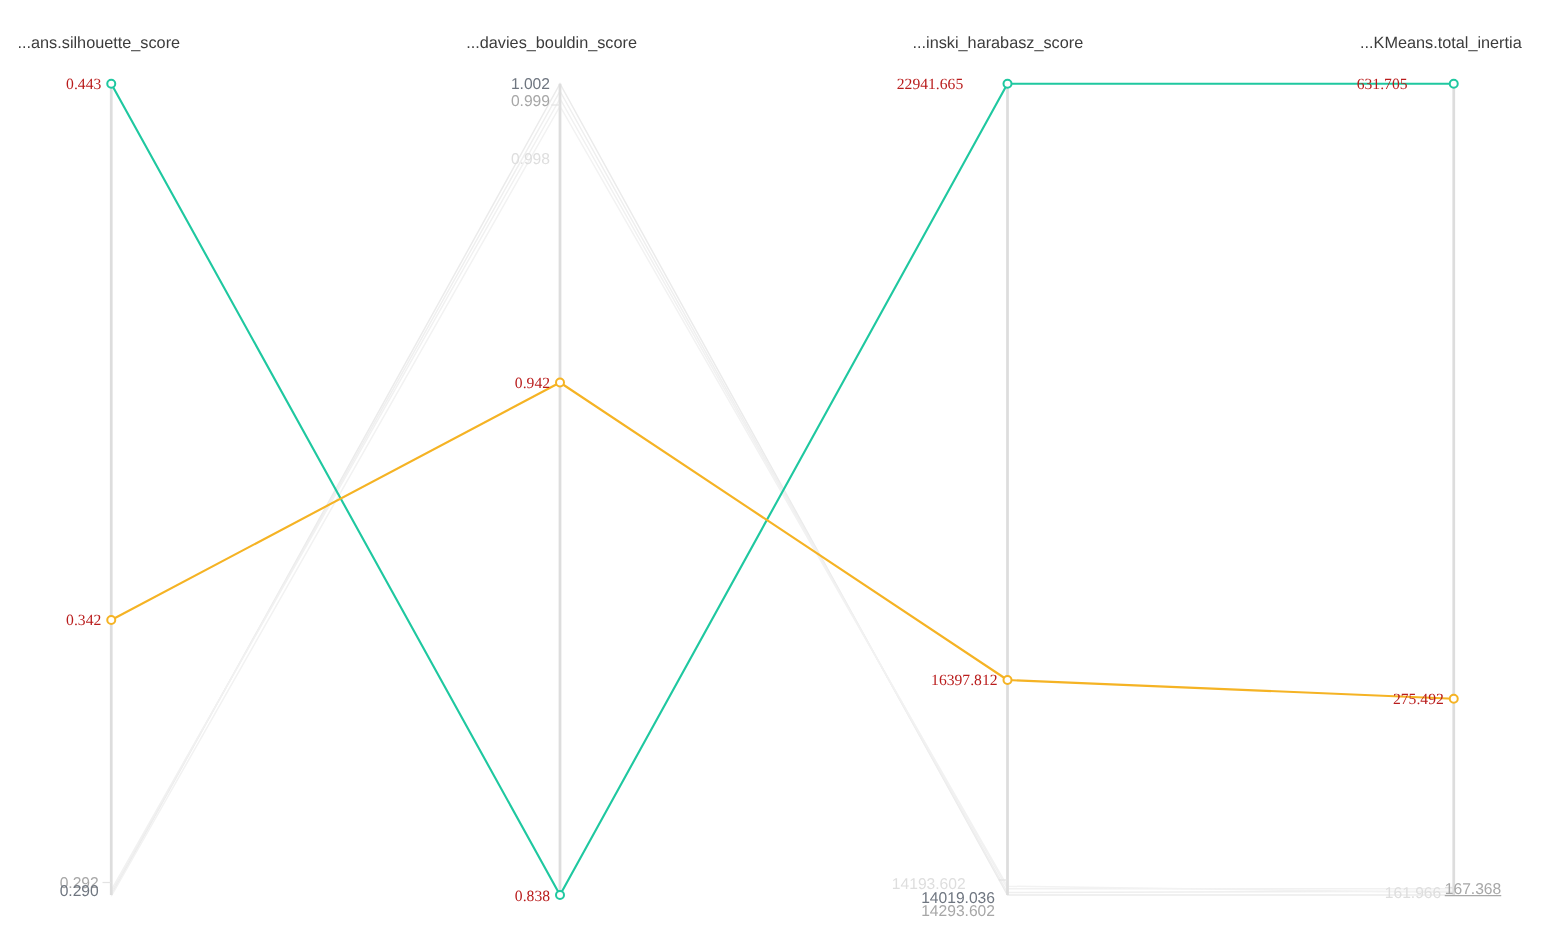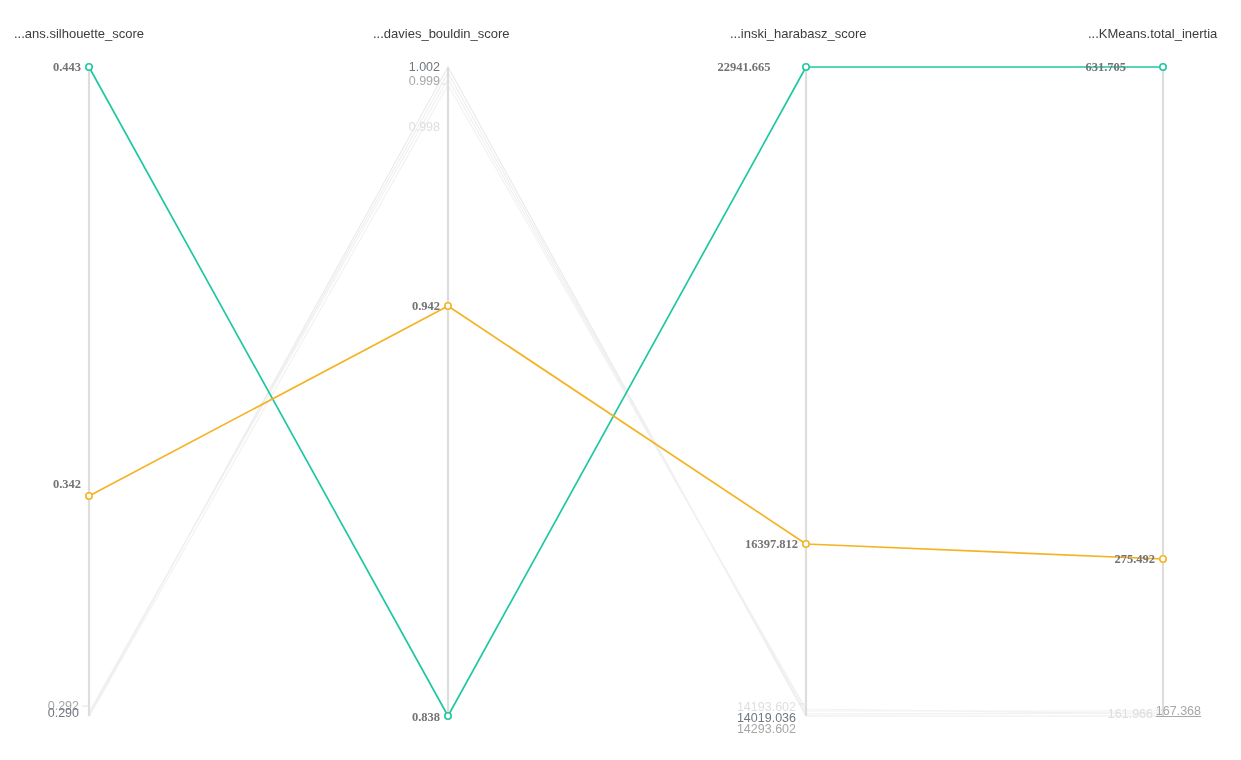--- a/index.html
+++ b/index.html
@@ -29,22 +29,22 @@
     font-size: 13px;
     color: #3c3c3c;
     white-space: nowrap;
     font-family: "Liberation Sans", sans-serif;
     letter-spacing: 0px;
   }
 
   .val-label {
     position: absolute;
     font-size: 12.5px;
-    font-weight: bold;
-    color: #737373;
+    font-weight: normal;
+    color: #b91c1c;
     white-space: nowrap;
     font-family: "Liberation Serif", serif;
     text-align: right;
   }
 
   .val-label.faded {
     font-weight: normal;
     color: #a7a7a7;
     font-family: "Liberation Sans", sans-serif;
     font-size: 12.5px;
@@ -105,32 +105,32 @@
     <line x1="1156" y1="710" x2="1163" y2="710" stroke="#e3e3e3" stroke-width="1"></line>
   </g>
 </svg>
 
 <div class="axis-title" style="left:14px; top:26px;">...ans.silhouette_score</div>
 <div class="axis-title" style="left:373px; top:26px;">...davies_bouldin_score</div>
 <div class="axis-title" style="left:730px; top:26px;">...inski_harabasz_score</div>
 <div class="axis-title" style="left:1088px; top:26px;">...KMeans.total_inertia</div>
 
 <div class="val-label" style="left:5px; top:60px; width:76px;">0.443</div>
-<div class="val-label" style="left:5px; top:477px; width:76px;">0.342</div>
+<div class="val-label" style="left:5px; top:489px; width:76px;">0.342</div>
 <div class="val-label faded" style="left:5px; top:699px; width:74px;">0.292</div>
 <div class="val-label dim" style="left:5px; top:706px; width:74px;">0.290</div>
 
 <div class="val-label dim" style="left:364px; top:60px; width:76px;">1.002</div>
 <div class="val-label faded" style="left:364px; top:74px; width:76px;">0.999</div>
 <div class="val-label faded lighter" style="left:364px; top:79px; width:76px;margin-top:41px;">0.998</div>
 <div class="val-label" style="left:364px; top:299px; width:76px;">0.942</div>
 <div class="val-label" style="left:364px; top:710px; width:76px;">0.838</div>
 
 <div class="val-label" style="left:690px; top:60px; width:108px;text-align:center;">22941.665</div>
 <div class="val-label" style="left:690px; top:537px; width:108px;">16397.812</div>
 <div class="val-label faded" style="left:690px; top:698px; width:106px;margin-top:24px;">14293.602</div>
-<div class="val-label faded lighter" style="left:690px; top:700px; width:106px;">14193.602</div>
+<div class="val-label faded lighter" style="left:690px; top:700px; width:106px;text-align:center;">14193.602</div>
 <div class="val-label dim" style="left:690px; top:711px; width:106px;">14019.036</div>
 
 <div class="val-label" style="left:1033px; top:60px; width:93px;">631.705</div>
 <div class="val-label" style="left:1062px; top:552px; width:93px;">275.492</div>
 <div class="val-label faded" style="left:1110px; top:704px; width:91px;text-decoration:underline;">167.368</div>
 <div class="val-label faded lighter" style="left:1062px; top:707px; width:91px;">161.966</div>
 
 </body></html>

